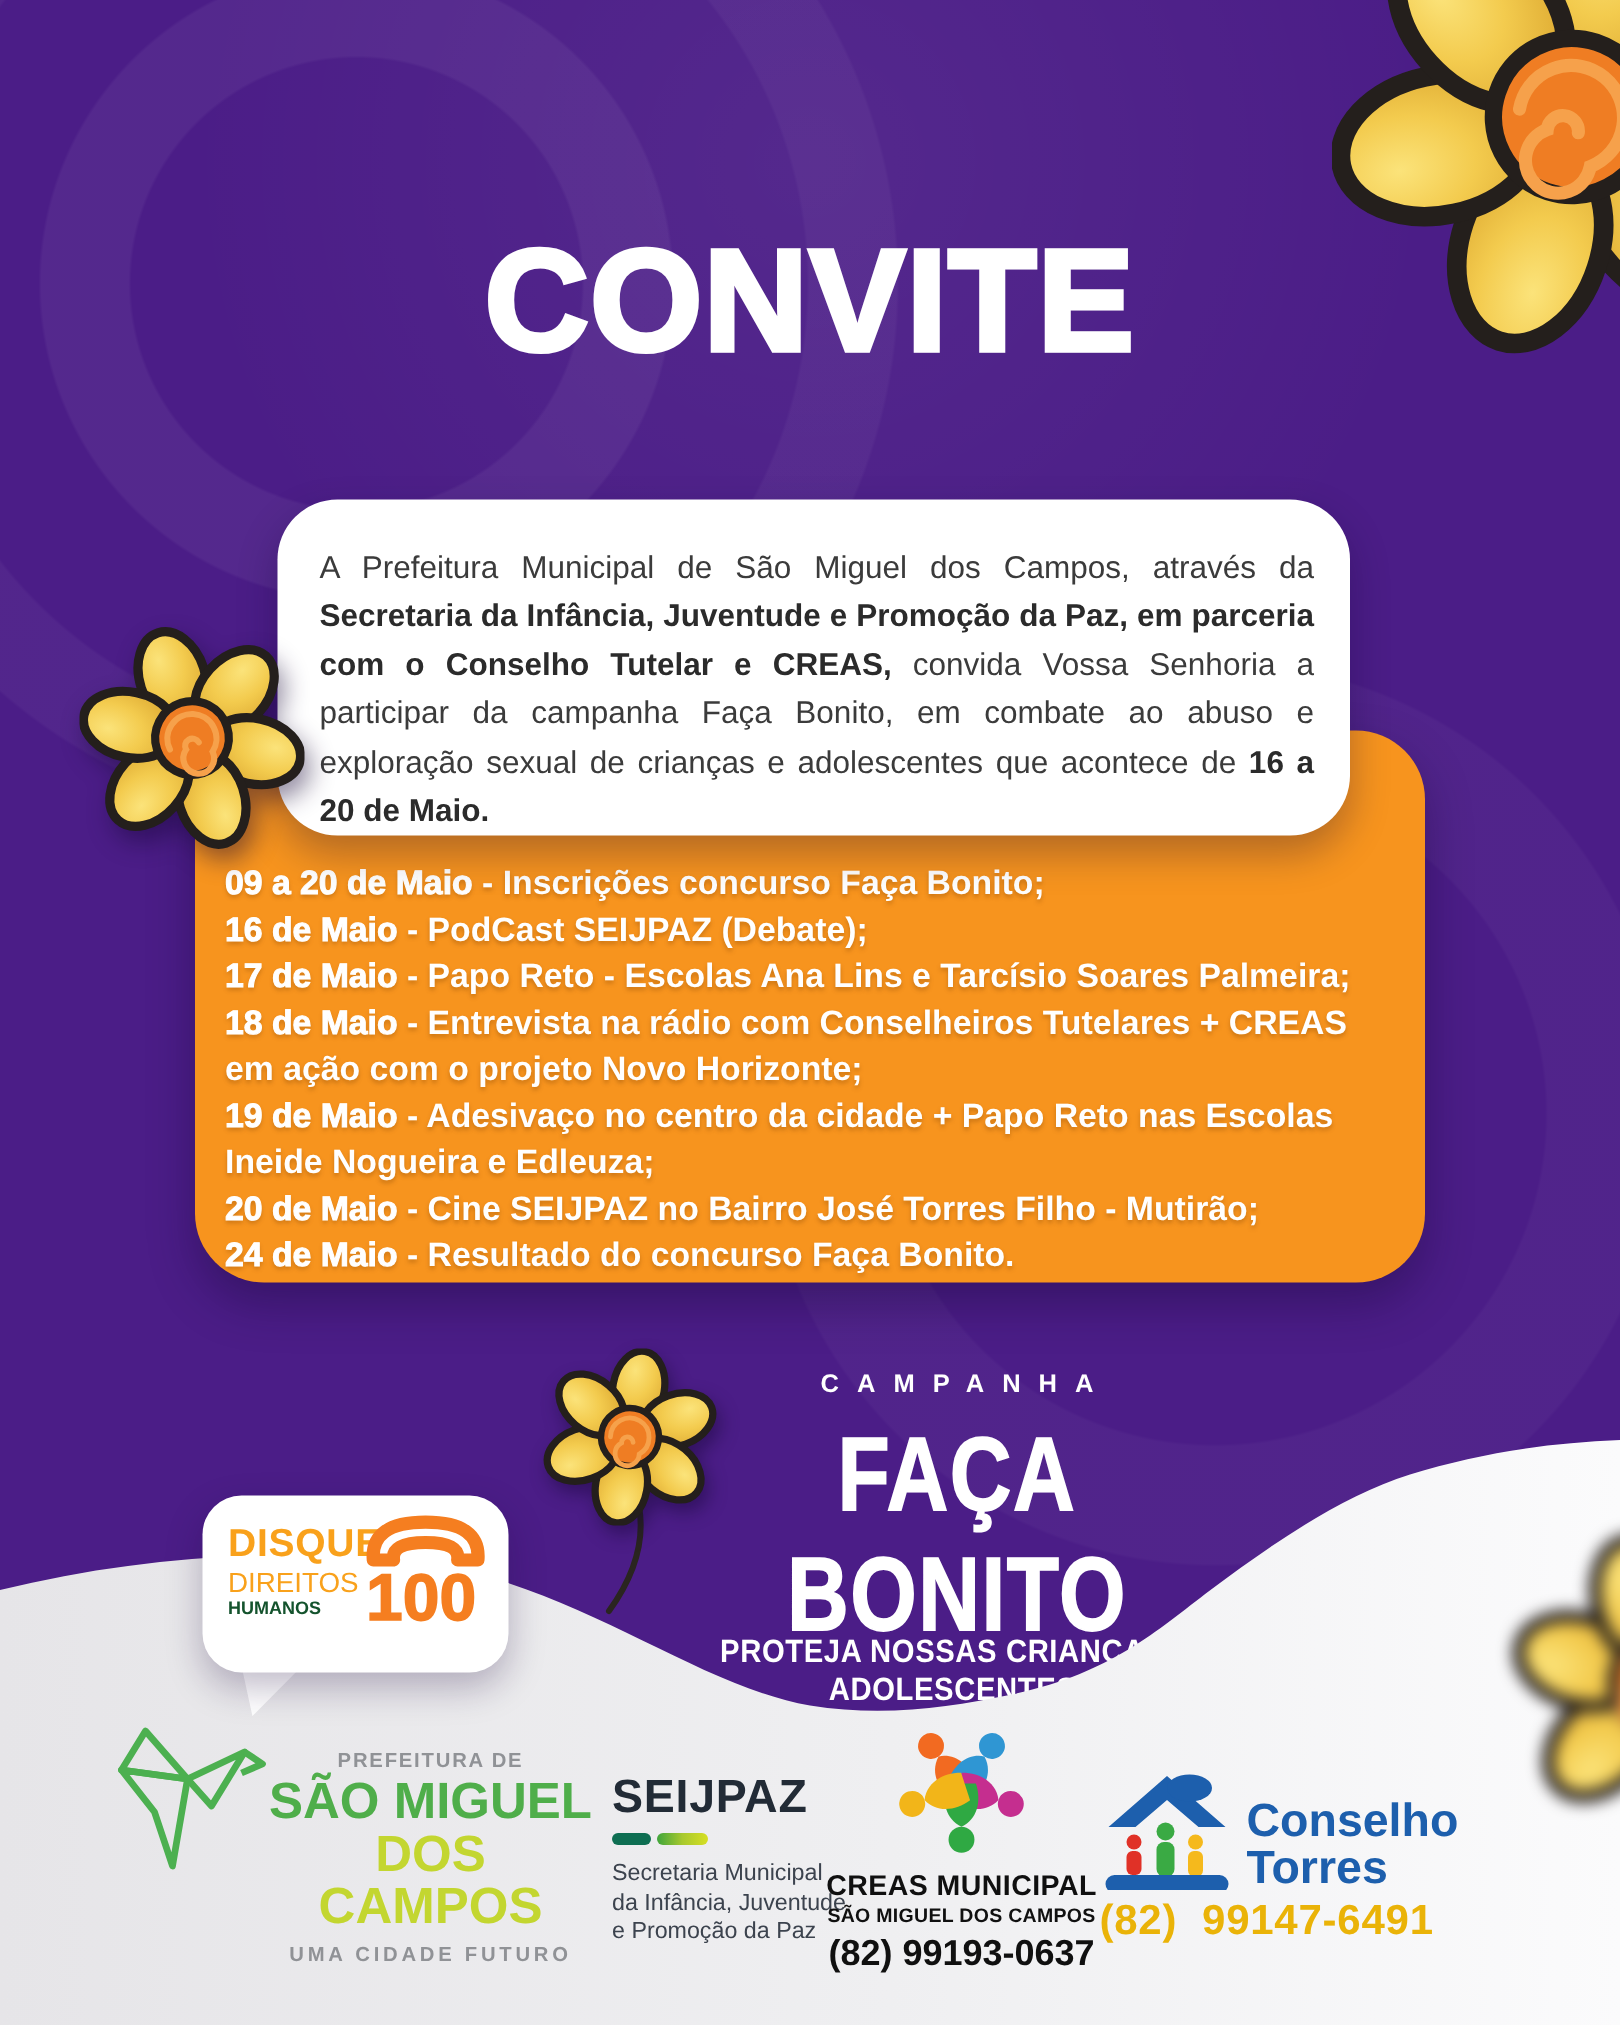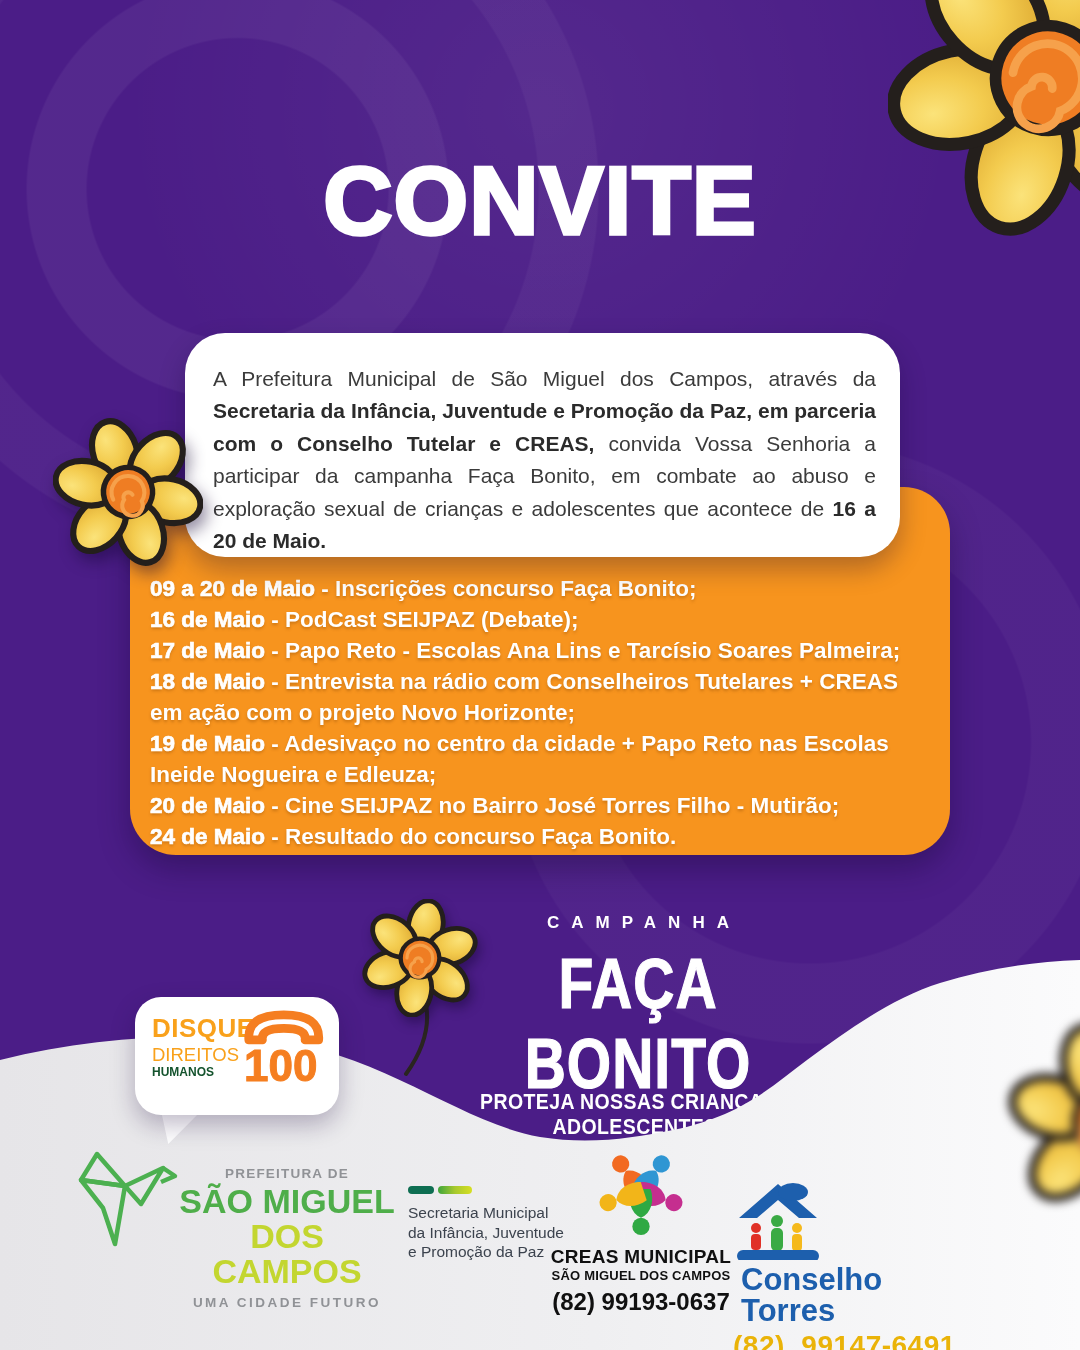--- a/index.html
+++ b/index.html
@@ -83,21 +83,21 @@
   .seijpaz .bars span{display:inline-block;height:8px;border-radius:4px;margin-right:4px;vertical-align:top;}
   .seijpaz .b1{width:26px;background:#0e6e52;}
   .seijpaz .b2{width:34px;background:linear-gradient(90deg,#3fa53c,#a8c92e,#d7df23);}
   .seijpaz .d{font-size:15.5px;color:#3c434e;line-height:19.5px;margin-top:9px;}
   .creas{left:538px;top:1142px;width:206px;text-align:center;}
   .creas .star{width:102px;height:96px;}
   .creas .n{font-size:19px;font-weight:700;color:#101010;letter-spacing:.3px;margin-top:4px;}
   .creas .c{font-size:13px;font-weight:700;color:#101010;letter-spacing:.2px;}
   .creas .p{font-size:24px;font-weight:700;color:#101010;margin-top:5px;}
   .conselho{left:733px;top:1176px;width:256px;}
-  .conselho .row{display:flex;align-items:flex-start;flex-direction:column;}
+  .conselho .row{display:flex;align-items:flex-end;}
   .conselho .ct-logo{width:90px;height:84px;flex:0 0 auto;}
   .conselho .nm{margin-left:8px;margin-top:4px;font-size:31px;font-weight:700;color:#1d5fad;line-height:31px;}
   .conselho .p{font-size:28px;font-weight:700;color:#eab308;margin-top:4px;white-space:pre;letter-spacing:.5px;}
 </style>
 </head>
 <body>
 
 <div class="poster">
 
   <svg width="0" height="0" style="position:absolute" aria-hidden="true">
@@ -193,20 +193,21 @@
     </g>
   </svg>
   <div class="logo-block pref-text">
     <div class="k">PREFEITURA DE</div>
     <div class="n1">SÃO MIGUEL</div>
     <div class="n2">DOS CAMPOS</div>
     <div class="t">UMA CIDADE FUTURO</div>
   </div>
 
   <div class="logo-block seijpaz">
+    <div class="n">SEIJPAZ</div>
     <div class="bars"><span class="b1"></span><span class="b2"></span></div>
     <div class="d">
       <div>Secretaria Municipal</div>
       <div>da Infância, Juventude</div>
       <div>e Promoção da Paz</div>
     </div>
   </div>
 
   <div class="logo-block creas">
     <svg class="star" viewBox="0 0 100 100">

